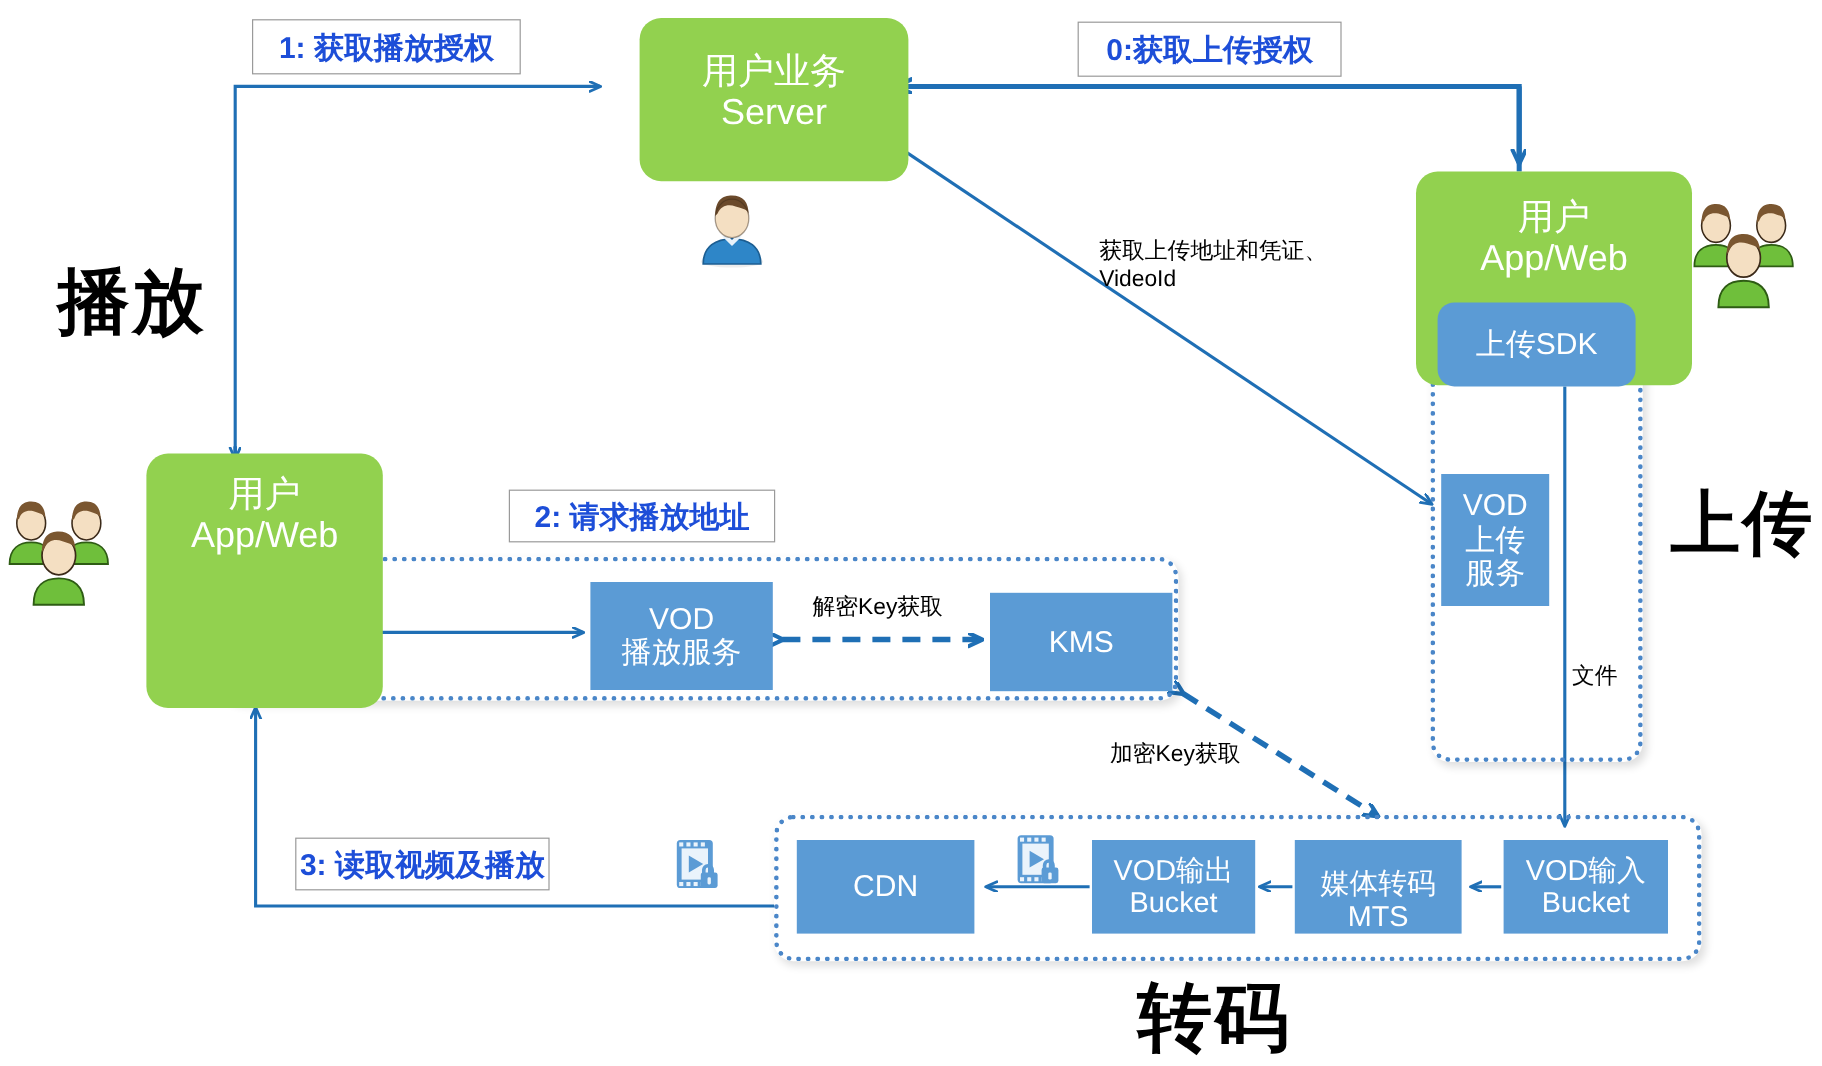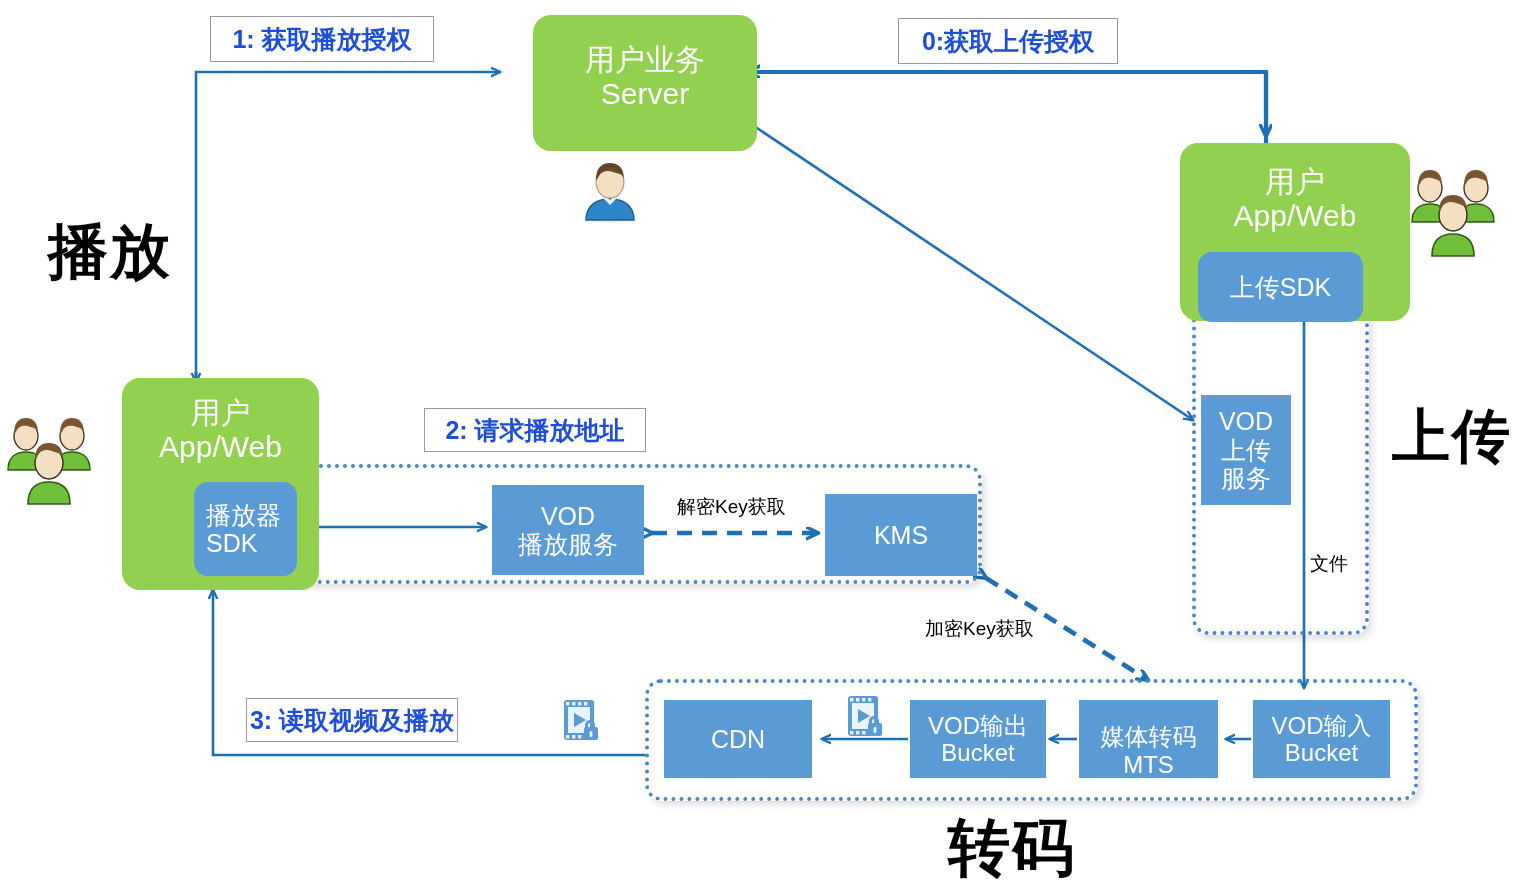--- a/index.html
+++ b/index.html
@@ -187,24 +187,20 @@
   <div class="abs blue-box rounded" style="left:1198px;top:252px;width:165px;height:70px;font-size:25px;">
     <span class="ln">上传SDK</span>
   </div>
 
   <div class="abs blue-box" style="left:1201px;top:395px;width:90px;height:110px;font-size:25px;">
     <span class="ln">VOD</span>
     <span class="ln">上传</span>
     <span class="ln">服务</span>
   </div>
 
-  <div class="abs blue-box rounded" style="left:194px;top:482px;width:103px;height:94px;font-size:25px;align-items:flex-start;padding-left:12px;">
-    <span class="ln">播放器</span>
-    <span class="ln">SDK</span>
-  </div>
 
   <div class="abs blue-box" style="left:492px;top:485px;width:152px;height:90px;font-size:25px;">
     <span class="ln">VOD</span>
     <span class="ln">播放服务</span>
   </div>
 
   <div class="abs blue-box" style="left:825px;top:494px;width:152px;height:82px;font-size:25px;">
     <span class="ln">KMS</span>
   </div>
 
@@ -228,20 +224,22 @@
   </div>
 
   <div class="abs callout" style="left:210px;top:16px;width:224px;height:46px;">1: 获取播放授权</div>
 
   <div class="abs callout" style="left:898px;top:18px;width:220px;height:46px;">0:获取上传授权</div>
 
   <div class="abs callout" style="left:424px;top:408px;width:222px;height:44px;">2: 请求播放地址</div>
 
   <div class="abs callout" style="left:246px;top:698px;width:212px;height:44px;">3: 读取视频及播放</div>
 
+  <div class="abs plain-text" style="left:916px;top:198px;width:230px;">获取上传地址和凭证、
+VideoId</div>
 
   <div class="abs plain-text" style="left:677px;top:495px;">解密Key获取</div>
 
   <div class="abs plain-text" style="left:925px;top:617px;">加密Key获取</div>
 
   <div class="abs plain-text" style="left:1310px;top:552px;">文件</div>
 
   <svg class="people" style="left:578px;top:158px;" width="64" height="66" viewBox="0 0 64 66">
     <ellipse cx="32" cy="60" rx="26" ry="5" fill="#000" opacity="0.07"></ellipse>
     <path d="M8,62 C8,47 19,41 32,41 C45,41 56,47 56,62 Z" fill="#2E86C8"></path>

